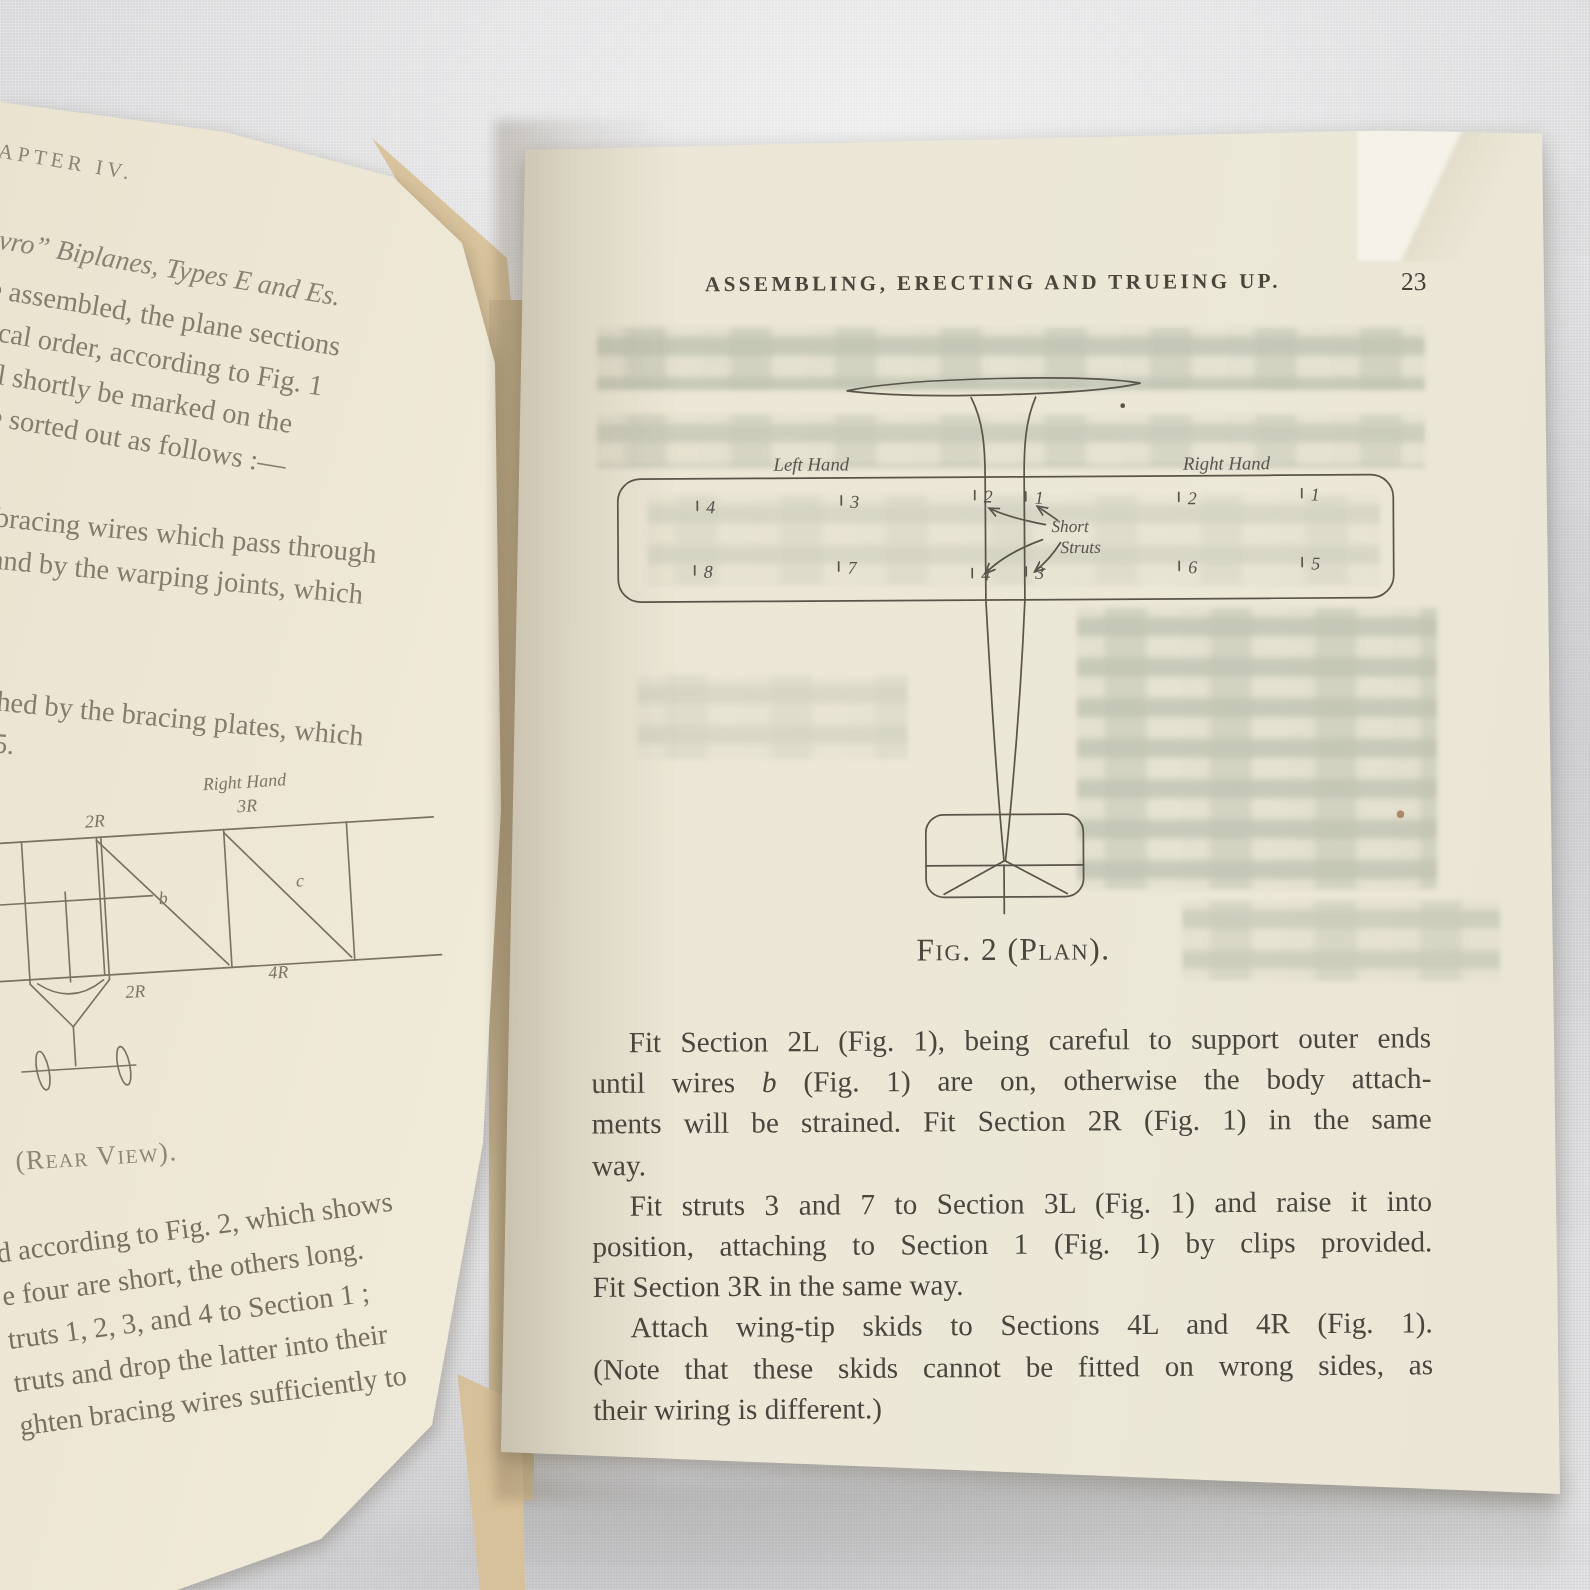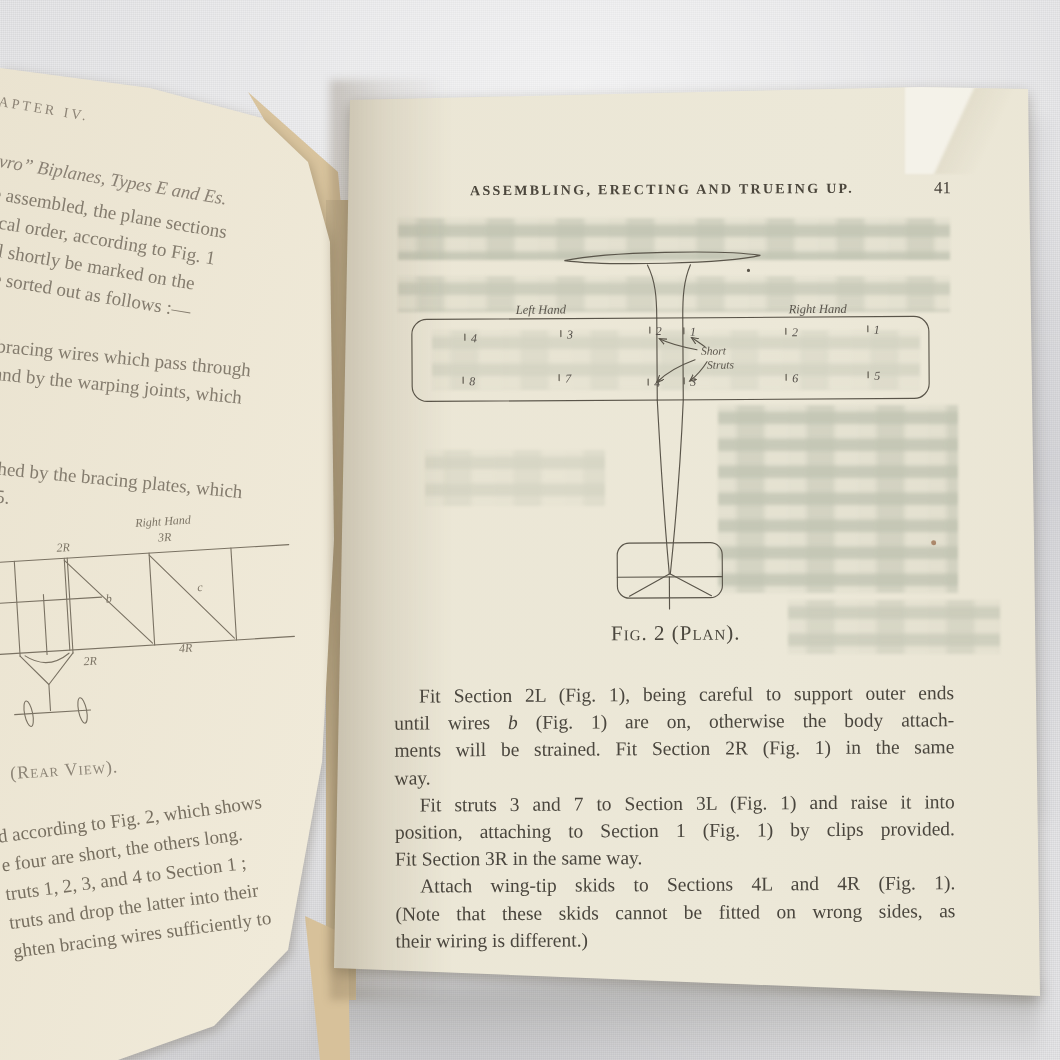--- a/index.html
+++ b/index.html
@@ -158,21 +158,21 @@
     <div class="bleed" style="left:398px;top:276px;width:552px;height:36px;opacity:.42;"></div>
     <div class="bleed" style="left:432px;top:330px;width:488px;height:60px;opacity:.28;"></div>
     <div class="bleed" style="left:718px;top:405px;width:240px;height:188px;opacity:.5;"></div>
     <div class="bleed" style="left:425px;top:450px;width:180px;height:56px;opacity:.26;"></div>
     <div class="bleed" style="left:788px;top:600px;width:212px;height:54px;opacity:.4;"></div>
 
     <div class="rp-content">
 
       <div class="rp-headrow">
         <div class="rp-header">ASSEMBLING, ERECTING AND TRUEING UP.</div>
-        <div class="rp-pagenum">41</div>
+        <div class="rp-pagenum">23</div>
       </div>
 
       <svg style="position:absolute;left:405px;top:243px;" width="540" height="400" viewBox="0 0 540 400" fill="none" stroke="#5a554a" stroke-width="1.15" stroke-linecap="round">
         <defs>
           <marker id="ah" markerWidth="7" markerHeight="7" refX="5.5" refY="3" orient="auto">
             <path d="M0,0.4 L6,3 L0,5.6" fill="none" stroke="#5a554a" stroke-width="1"></path>
           </marker>
         </defs>
 
         <path d="M161,17 C205,8 320,7 357,13 C322,21 205,23 161,17 Z"></path>

